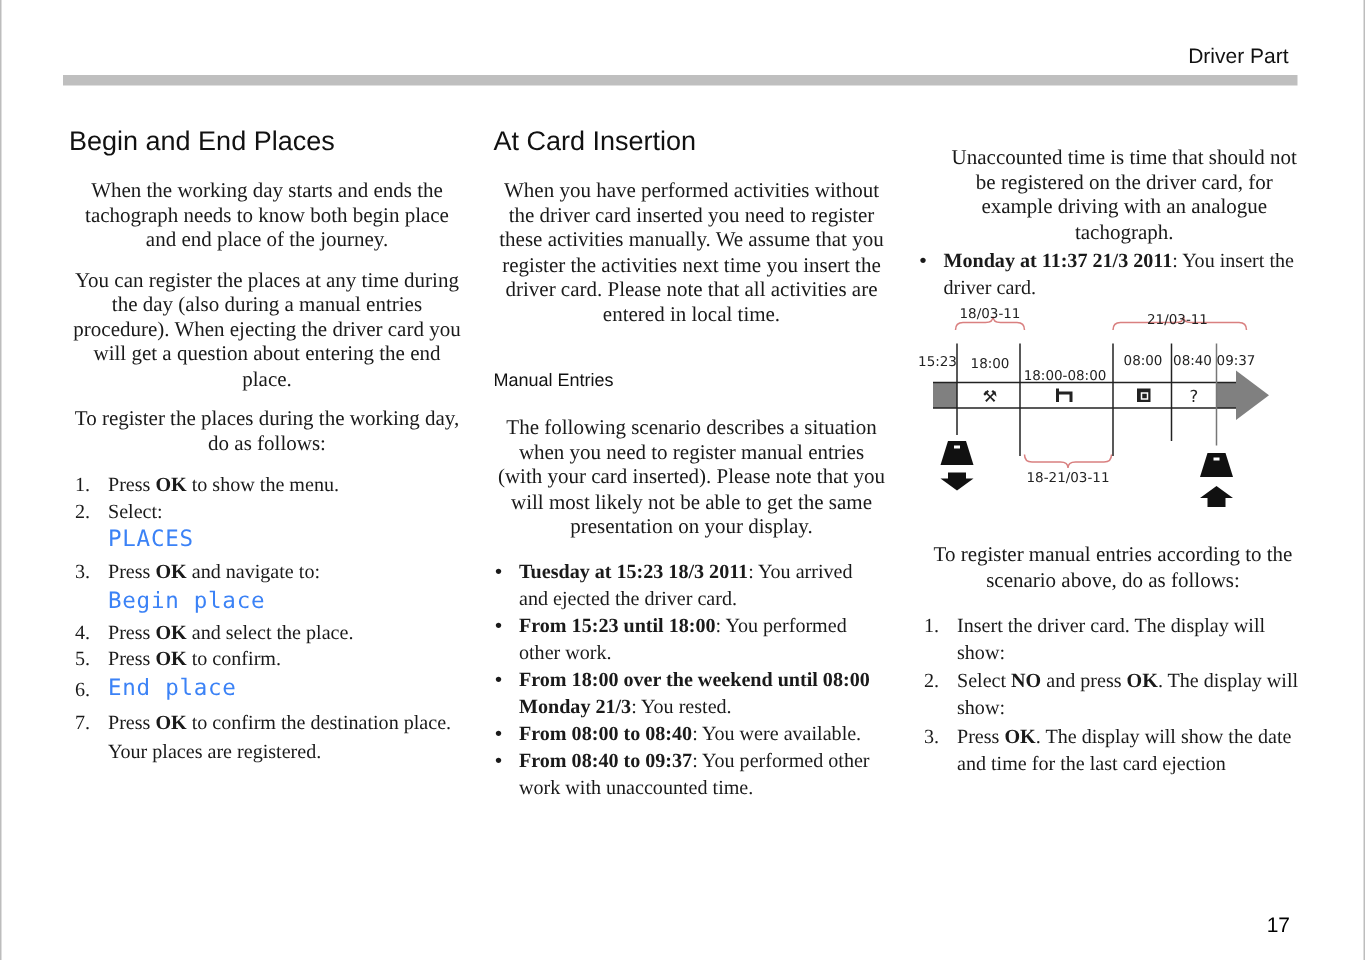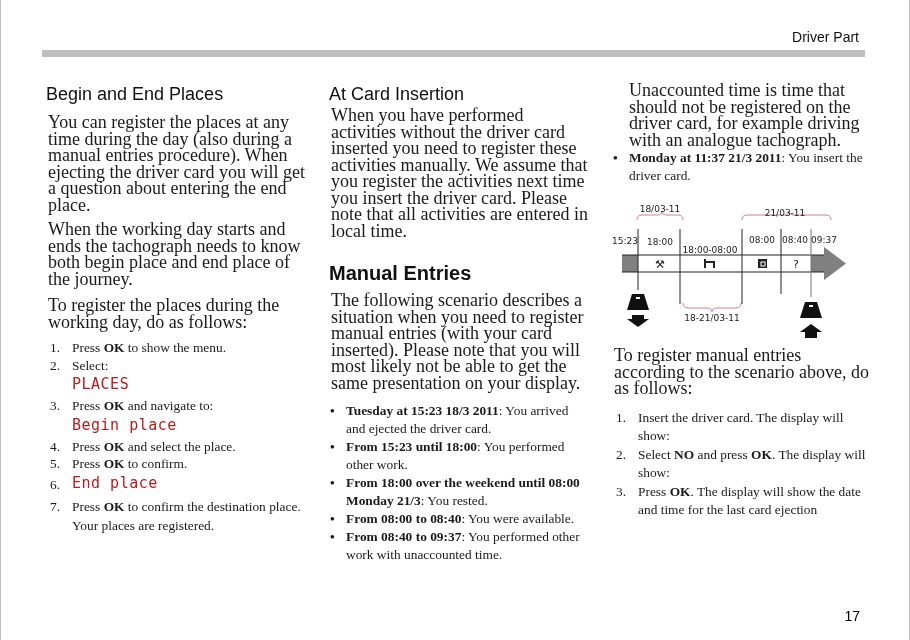--- a/index.html
+++ b/index.html
@@ -6,46 +6,46 @@
   body { width:910px; height:640px; background:#ffffff; position:relative; overflow:hidden; font-family:"Liberation Serif", serif; color:#1a1a1a; }
   .frame-left { position:absolute; left:0; top:0; width:1px; height:640px; background:#bdbdbd; }
   .frame-right { position:absolute; right:0; top:0; width:1px; height:640px; background:#bdbdbd; }
   .running-head { position:absolute; right:51px; top:29px; font-family:"Liberation Sans", sans-serif; font-size:14px; color:#111; }
   .head-rule { position:absolute; left:42px; top:50px; width:823px; height:7px; background:#bfbfbf; }
   .col { position:absolute; top:84px; }
   .col1 { left:46px; width:262px; }
   .col2 { left:329px; width:262px; }
   .col3 { left:612px; width:258px; }
   h2 { font-family:"Liberation Sans", sans-serif; font-weight:normal; font-size:18px; margin:0 0 3px 0; color:#111; line-height:20px; }
-  h3 { font-family:"Liberation Sans", sans-serif; font-weight:bold; font-size:20px; margin:0 0 10px 0; color:#111; line-height:17px; }
-  p { margin:0 0 8px 2px; font-size:18px; line-height:16.5px; }
+  h3 { font-family:"Liberation Sans", sans-serif; font-weight:normal; font-size:12px; margin:0 0 10px 0; color:#111; line-height:17px; }
+  p { margin:16px 0 8px 2px; font-size:14px; line-height:16.5px;text-align:center; }
   ol { margin:0; padding:0; list-style:none; }
   ol li { position:relative; padding-left:24px; font-size:13.4px; line-height:16.5px; margin:0 0 1px 2px; }
   ol li .num { position:absolute; left:2px; top:0; }
   ul.bul { margin:0; padding:0; list-style:none; }
   ul.bul li { position:relative; padding-left:17px; font-size:13.4px; line-height:18px; margin-bottom:0; }
   ul.bul li .dot { position:absolute; left:1px; top:0; font-weight:bold; }
-  .lcd { font-family:"DejaVu Sans Mono", monospace; color:#b91c1c; font-size:15px; line-height:15px; letter-spacing:0.5px; margin:3px 0 6px 0; display:block; }
+  .lcd { font-family:"DejaVu Sans Mono", monospace; color:#3b82f6; font-size:15px; line-height:15px; letter-spacing:0.5px; margin:3px 0 6px 0; display:block; }
   .pagenum { position:absolute; right:50px; top:608px; font-family:"Liberation Sans", sans-serif; font-size:14px; color:#000000; }
   .diagram { position:absolute; left:612px; top:200px; width:240px; height:140px; }
   .diagram svg text { font-family:"DejaVu Sans", sans-serif; font-size:9px; fill:#222; }
 </style>
 </head>
 <body>
 
 <div class="frame-left"></div>
 <div class="frame-right"></div>
 
 <div class="running-head">Driver Part</div>
 <div class="head-rule"></div>
 
 <div class="col col1">
   <h2>Begin and End Places</h2>
+  <p>When the working day starts and ends the tachograph needs to know both begin place and end place of the journey.</p>
   <p style="margin-top:10px;">You can register the places at any time during the day (also during a manual entries procedure). When ejecting the driver card you will get a question about entering the end place.</p>
-  <p>When the working day starts and ends the tachograph needs to know both begin place and end place of the journey.</p>
   <p style="margin-top:10px;">To register the places during the working day, do as follows:</p>
   <ol style="margin-top:10px;">
     <li><span class="num">1.</span><span>Press </span><b>OK</b><span> to show the menu.</span></li>
     <li><span class="num">2.</span><span>Select:</span><span class="lcd">PLACES</span></li>
     <li><span class="num">3.</span><span>Press </span><b>OK</b><span> and navigate to:</span><span class="lcd">Begin place</span></li>
     <li><span class="num">4.</span><span>Press </span><b>OK</b><span> and select the place.</span></li>
     <li><span class="num">5.</span><span>Press </span><b>OK</b><span> to confirm.</span></li>
     <li style="line-height:18px;"><span class="num">6.</span><span class="lcd">End place</span></li>
     <li style="line-height:19px;"><span class="num">7.</span><span>Press </span><b>OK</b><span> to confirm the destination place. Your places are registered.</span></li>
   </ol>

